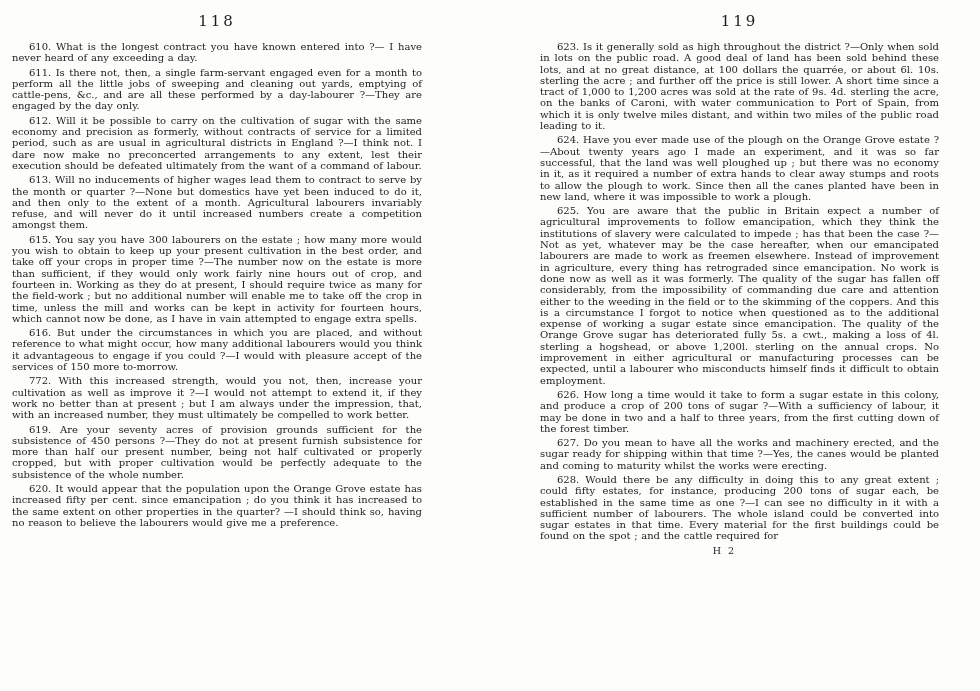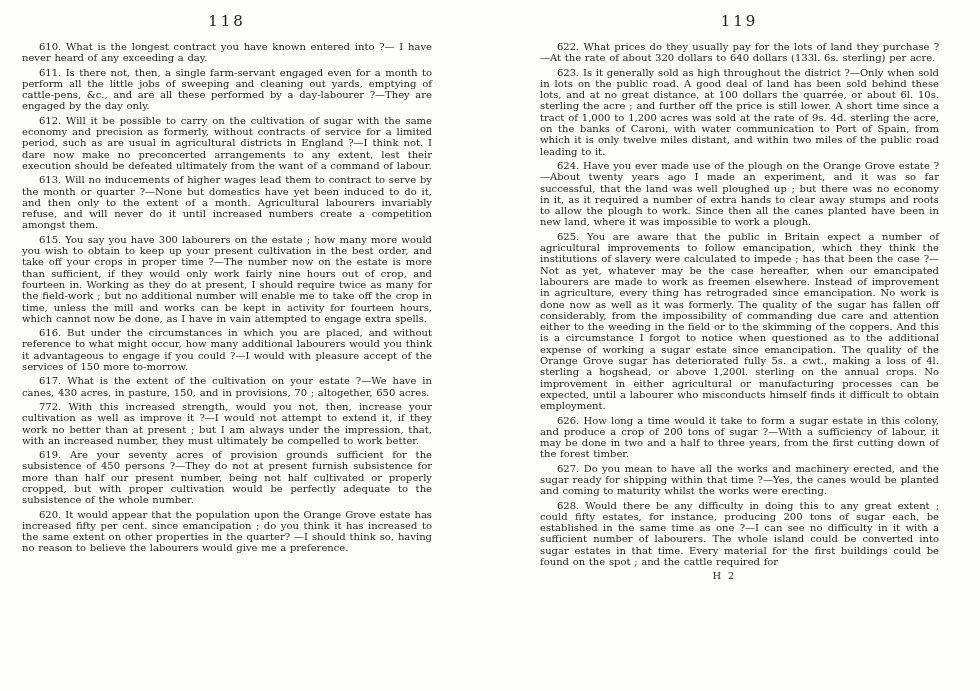--- a/index.html
+++ b/index.html
@@ -14,21 +14,21 @@
     background: #fdfdfc;
     overflow: hidden;
     font-family: "DejaVu Serif", "Liberation Serif", serif;
     color: #1c1c1c;
   }
   .page {
     position: absolute;
     top: 12px;
   }
   .page-left {
-    left: 22px;
+    left: 12px;
     width: 410px;
   }
   .page-right {
     left: 540px;
     width: 399px;
   }
   .page-number {
     text-align: center;
     font-size: 15px;
     letter-spacing: 3px;
@@ -58,31 +58,29 @@
 
   <div class="page page-left">
     <div class="page-number">118</div>
     <div class="page-body">
       <p>610. What is the longest contract you have known entered into ?— I have never heard of any exceeding a day.</p>
       <p>611. Is there not, then, a single farm-servant engaged even for a month to perform all the little jobs of sweeping and cleaning out yards, emptying of cattle-pens, &amp;c., and are all these performed by a day-labourer ?—They are engaged by the day only.</p>
       <p>612. Will it be possible to carry on the cultivation of sugar with the same economy and precision as formerly, without contracts of service for a limited period, such as are usual in agricultural districts in England ?—I think not.  I dare now make no preconcerted arrangements to any extent, lest their execution should be defeated ultimately from the want of a command of labour.</p>
       <p>613. Will no inducements of higher wages lead them to contract to serve by the month or quarter ?—None but domestics have yet been induced to do it, and then only to the extent of a month.  Agricultural labourers invariably refuse, and will never do it until increased numbers create a competition amongst them.</p>
       <p>615. You say you have 300 labourers on the estate ; how many more would you wish to obtain to keep up your present cultivation in the best order, and take off your crops in proper time ?—The number now on the estate is more than sufficient, if they would only work fairly nine hours out of crop, and fourteen in.  Working as they do at present, I should require twice as many for the field-work ; but no additional number will enable me to take off the crop in time, unless the mill and works can be kept in activity for fourteen hours, which cannot now be done, as I have in vain attempted to engage extra spells.</p>
       <p>616. But under the circumstances in which you are placed, and without reference to what might occur, how many additional labourers would you think it advantageous to engage if you could ?—I would with pleasure accept of the services of 150 more to-morrow.</p>
-      <p>617. What is the extent of the cultivation on your estate ?—We have in canes, 430 acres, in pasture, 150, and in provisions, 70 ; altogether, 650 acres.</p>
       <p>772. With this increased strength, would you not, then, increase your cultivation as well as improve it ?—I would not attempt to extend it, if they work no better than at present ; but I am always under the impression, that, with an increased number, they must ultimately be compelled to work better.</p>
       <p>619. Are your seventy acres of provision grounds sufficient for the subsistence of 450 persons ?—They do not at present furnish subsistence for more than half our present number, being not half cultivated or properly cropped, but with proper cultivation would be perfectly adequate to the subsistence of the whole number.</p>
       <p>620. It would appear that the population upon the Orange Grove estate has increased fifty per cent. since emancipation ; do you think it has increased to the same extent on other properties in the quarter? —I should think so, having no reason to believe the labourers would give me a preference.</p>
     </div>
   </div>
 
   <div class="page page-right">
     <div class="page-number">119</div>
     <div class="page-body">
-      <p>622. What prices do they usually pay for the lots of land they purchase ?—At the rate of about 320 dollars to 640 dollars (133l. 6s. sterling) per acre.</p>
       <p>623. Is it generally sold as high throughout the district ?—Only when sold in lots on the public road.  A good deal of land has been sold behind these lots, and at no great distance, at 100 dollars the quarrée, or about 6l. 10s. sterling the acre ; and further off the price is still lower.  A short time since a tract of 1,000 to 1,200 acres was sold at the rate of 9s. 4d. sterling the acre, on the banks of Caroni, with water communication to Port of Spain, from which it is only twelve miles distant, and within two miles of the public road leading to it.</p>
       <p>624. Have you ever made use of the plough on the Orange Grove estate ?—About twenty years ago I made an experiment, and it was so far successful, that the land was well ploughed up ; but there was no economy in it, as it required a number of extra hands to clear away stumps and roots to allow the plough to work.  Since then all the canes planted have been in new land, where it was impossible to work a plough.</p>
       <p>625. You are aware that the public in Britain expect a number of agricultural improvements to follow emancipation, which they think the institutions of slavery were calculated to impede ; has that been the case ?—Not as yet, whatever may be the case hereafter, when our emancipated labourers are made to work as freemen elsewhere. Instead of improvement in agriculture, every thing has retrograded since emancipation.  No work is done now as well as it was formerly. The quality of the sugar has fallen off considerably, from the impossibility of commanding due care and attention either to the weeding in the field or to the skimming of the coppers.  And this is a circumstance I forgot to notice when questioned as to the additional expense of working a sugar estate since emancipation.  The quality of the Orange Grove sugar has deteriorated fully 5s. a cwt., making a loss of 4l. sterling a hogshead, or above 1,200l. sterling on the annual crops.  No improvement in either agricultural or manufacturing processes can be expected, until a labourer who misconducts himself finds it difficult to obtain employment.</p>
       <p>626. How long a time would it take to form a sugar estate in this colony, and produce a crop of 200 tons of sugar ?—With a sufficiency of labour, it may be done in two and a half to three years, from the first cutting down of the forest timber.</p>
       <p>627. Do you mean to have all the works and machinery erected, and the sugar ready for shipping within that time ?—Yes, the canes would be planted and coming to maturity whilst the works were erecting.</p>
       <p>628. Would there be any difficulty in doing this to any great extent ; could fifty estates, for instance, producing 200 tons of sugar each, be established in the same time as one ?—I can see no difficulty in it with a sufficient number of labourers.  The whole island could be converted into sugar estates in that time.  Every material for the first buildings could be found on the spot ; and the cattle required for</p>
     </div>
     <div class="signature-mark">H 2</div>
   </div>
 

